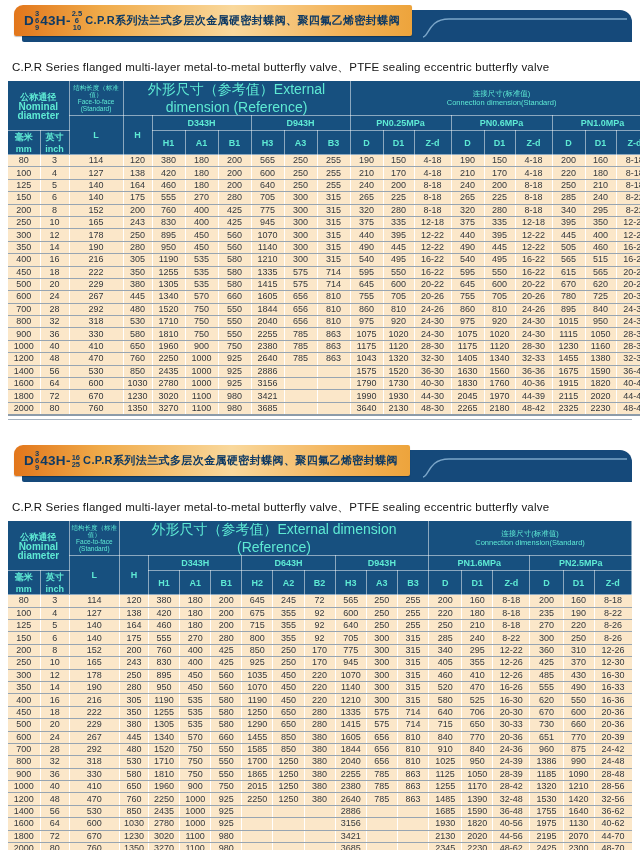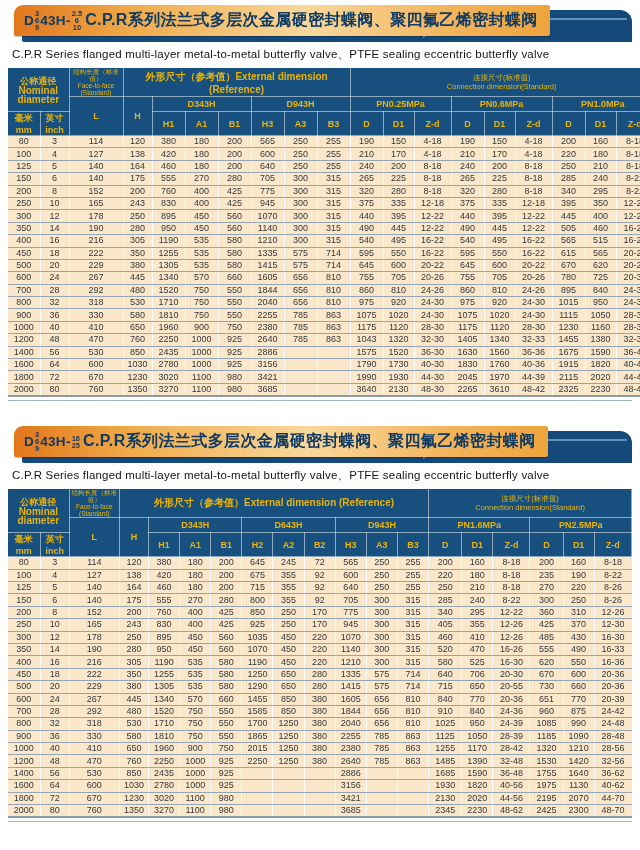--- a/index.html
+++ b/index.html
@@ -30,45 +30,45 @@
     color:#0f3a63; white-space:nowrap;
     box-shadow:0 1px 1px rgba(0,0,0,.25);
   }
   .model { display:inline-flex; align-items:center; margin-right:2px; }
   .model .big { font-size:13.5px; font-weight:bold; letter-spacing:.3px; }
   .stack {
     display:inline-flex; flex-direction:column; justify-content:center;
     font-size:7.5px; font-weight:bold; line-height:7px; text-align:center;
     margin:0 1px;
   }
-  .cn { font-size:16px; font-weight:bold; letter-spacing:.4px; }
+  .cn { font-size:11px; font-weight:bold; letter-spacing:.4px; }
   .subtitle {
     font-size:11.5px; color:#151515; letter-spacing:.2px;
-    margin:3px 0 6px 4px;
+    margin:16px 0 6px 4px;
   }
 
   
   table {
     border-collapse:collapse; table-layout:fixed;
     width:624px; margin-left:0;
     border-bottom:2px solid #8c9ba9;
   }
   thead th {
-    background:#17507f; color:#eab308;
+    background:#17507f; color:#5eead4;
     border-right:1px solid rgba(255,255,255,.5);
     border-bottom:1px solid rgba(255,255,255,.5);
     padding:0; font-weight:bold; vertical-align:middle;
   }
   thead tr.r1 th { height:24px; }
   thead tr.r2 th { height:14px; font-size:9px;text-align:center; }
   thead tr.r3 th { height:13px; font-size:9px; }
   th .h-cn  { font-size:9px; line-height:10px; }
   th .h-en  { font-size:10px; line-height:9px; font-weight:bold; }
   th .tiny  { font-size:6.5px; line-height:7px; font-weight:normal; }
-  th.ext    { font-size:10px; font-weight:bold; }
+  th.ext    { font-size:14px; font-weight:normal; }
   th .c-cn  { font-size:7.5px; line-height:9px; font-weight:normal; }
   th .c-en  { font-size:7.5px; line-height:9px; font-weight:normal; }
   th.mmh    { font-size:8px;margin-left:36px; }
   tbody td {
     background:#fbe7c9; color:#34383c;
     font-size:9px; line-height:11px; height:11.4px;
     text-align:center; padding:0;
     border-right:1px solid #ffffff;
     border-top:1px solid #ffffff;
     border-bottom:1px solid #97a5b2;
@@ -609,21 +609,21 @@
             <td>3270</td>
             <td>1100</td>
             <td>980</td>
             <td>3685</td>
             <td></td>
             <td></td>
             <td>3640</td>
             <td>2130</td>
             <td>48-30</td>
             <td>2265</td>
-            <td>3610</td>
+            <td>2180</td>
             <td>48-42</td>
             <td>2325</td>
             <td>2230</td>
             <td>48-48</td>
           </tr>
         </tbody>
     </table>
     <div class="endline"></div>
   </section>
 
@@ -941,21 +941,21 @@
             <td>535</td>
             <td>580</td>
             <td>1290</td>
             <td>650</td>
             <td>280</td>
             <td>1415</td>
             <td>575</td>
             <td>714</td>
             <td>715</td>
             <td>650</td>
-            <td>20-55</td>
+            <td>30-33</td>
             <td>730</td>
             <td>660</td>
             <td>20-36</td>
           </tr>
           <tr>
             <td>600</td>
             <td>24</td>
             <td>267</td>
             <td>445</td>
             <td>1340</td>
@@ -1005,21 +1005,21 @@
             <td>550</td>
             <td>1700</td>
             <td>1250</td>
             <td>380</td>
             <td>2040</td>
             <td>656</td>
             <td>810</td>
             <td>1025</td>
             <td>950</td>
             <td>24-39</td>
-            <td>1085</td>
+            <td>1386</td>
             <td>990</td>
             <td>24-48</td>
           </tr>
           <tr>
             <td>900</td>
             <td>36</td>
             <td>330</td>
             <td>580</td>
             <td>1810</td>
             <td>750</td>

